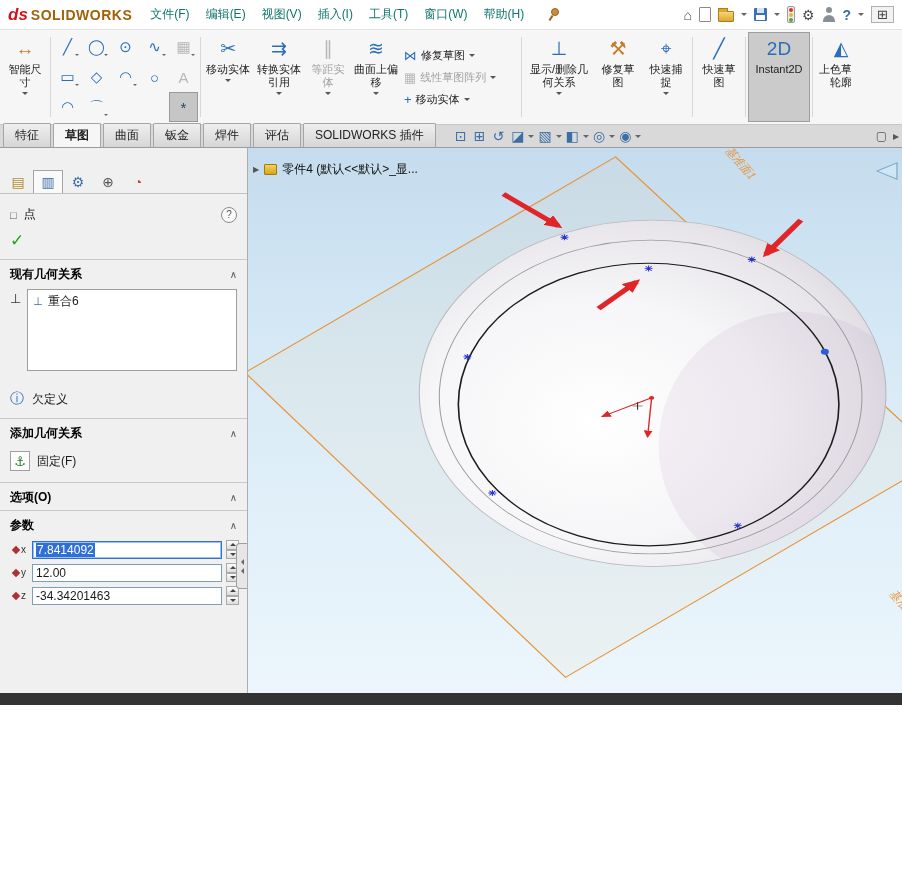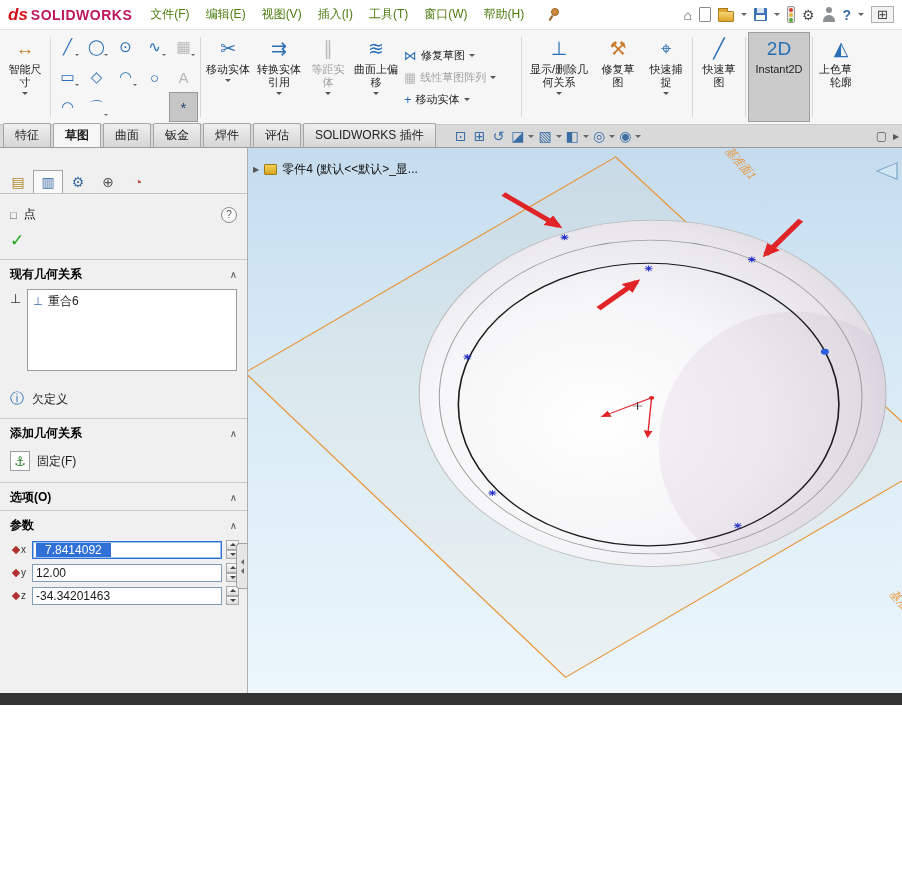--- a/index.html
+++ b/index.html
@@ -9,23 +9,23 @@
     font-family:"Liberation Sans","DejaVu Sans",sans-serif;
     background:#fff; color:#1a1a1a; font-size:12px;
   }
   .app { width:902px; height:705px; display:flex; flex-direction:column; }
 
   
   .menubar { height:30px; flex:none; background:#fff; border-bottom:1px solid #e2e2e2;
              display:flex; align-items:center; padding:0 4px; }
   .logo { display:flex; align-items:baseline; gap:3px; padding:0 10px 0 4px; flex:none; }
   .logo-ds { color:#d4121c; font-weight:bold; font-style:italic; font-size:17px; }
-  .logo-text { color:#be185d; font-weight:bold; font-size:14px; letter-spacing:.5px; }
+  .logo-text { color:#a16207; font-weight:bold; font-size:14px; letter-spacing:.5px; }
   .menus { display:flex; align-items:center; }
-  .menu-item { padding:5px 8px; font-size:12px; color:#4d7c0f; cursor:default; }
+  .menu-item { padding:5px 8px; font-size:12px; color:#0f766e; cursor:default; }
   .pin-icon { width:13px; height:15px; margin-left:14px; position:relative; flex:none; }
   .pin-icon::before { content:""; position:absolute; left:5px; top:1px; width:6px; height:6px;
       border-radius:50%; background:#cd8a3c; border:1px solid #96611f; }
   .pin-icon::after { content:""; position:absolute; left:4px; top:8px; width:2px; height:6px;
       background:#96611f; transform:rotate(32deg); }
   .mb-spacer { flex:1; }
   .mb-icons { display:flex; align-items:center; gap:7px; padding-right:4px; }
   .mbi { font-size:14px; color:#4a4a4a; line-height:1; }
   .help-q { font-weight:bold; color:#3a6ea5; }
   .caret-s { width:0; height:0; border:3px solid transparent; border-top-color:#666; margin-top:3px; }
@@ -126,21 +126,21 @@
   .fix-row { display:flex; align-items:center; gap:7px; padding:5px 10px 11px; flex:none; }
   .fix-icon { width:20px; height:20px; border:1px solid #9f9f9f; background:#fdfdfd;
               display:flex; align-items:center; justify-content:center; color:#2c7a2c; font-size:13px; }
   .param-row { display:flex; align-items:center; gap:4px; padding:2px 8px 2px 8px; flex:none; }
   .axis-badge { width:20px; height:16px; display:flex; align-items:center; justify-content:flex-end;
                 gap:2px; font-size:10px; color:#333; padding-right:2px; }
   .axis-badge::before { content:""; width:6px; height:6px; background:#b03030; transform:rotate(45deg); }
   .pfield { flex:1; height:18px; background:#fff; border:1px solid #7f9db9; display:flex;
             align-items:center; padding:0 3px; font-size:12px; overflow:hidden; white-space:nowrap; }
   .pfield.focus { border:1px solid #2f6fd6; box-shadow:0 0 0 1px #9cc3ef inset; }
-  .sel { background:#2f6fd6; color:#fff; padding:0 9px; }
+  .sel { background:#2f6fd6; color:#fff; padding:0 1px; }
   .spin { width:13px; height:19px; display:flex; flex-direction:column; flex:none; }
   .spin i { flex:1; border:1px solid #aaa; background:linear-gradient(#fdfdfd,#dcdcdc);
             display:flex; align-items:center; justify-content:center; }
   .spin i::before { content:""; width:0; height:0; border:3px solid transparent; }
   .spin .su::before { border-bottom-color:#444; margin-top:-3px; }
   .spin .sd::before { border-top-color:#444; margin-bottom:-3px; }
   .flyout-handle { position:absolute; right:0; top:395px; width:11px; height:46px;
       background:#e6e6e6; border:1px solid #9f9f9f; border-right:none; border-radius:4px 0 0 4px;
       display:flex; flex-direction:column; align-items:center; justify-content:center; gap:3px; }
   .fh-tri { width:0; height:0; border:3px solid transparent; border-right-color:#666; margin-left:-3px; }

